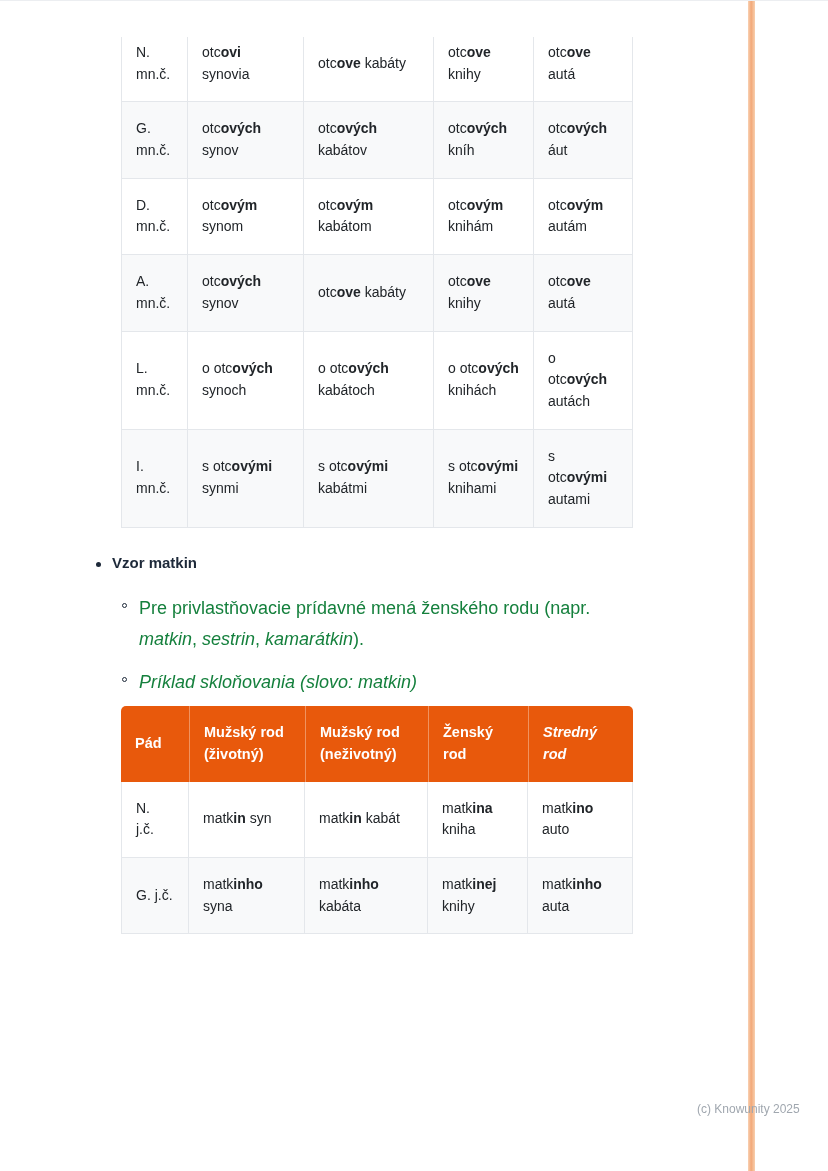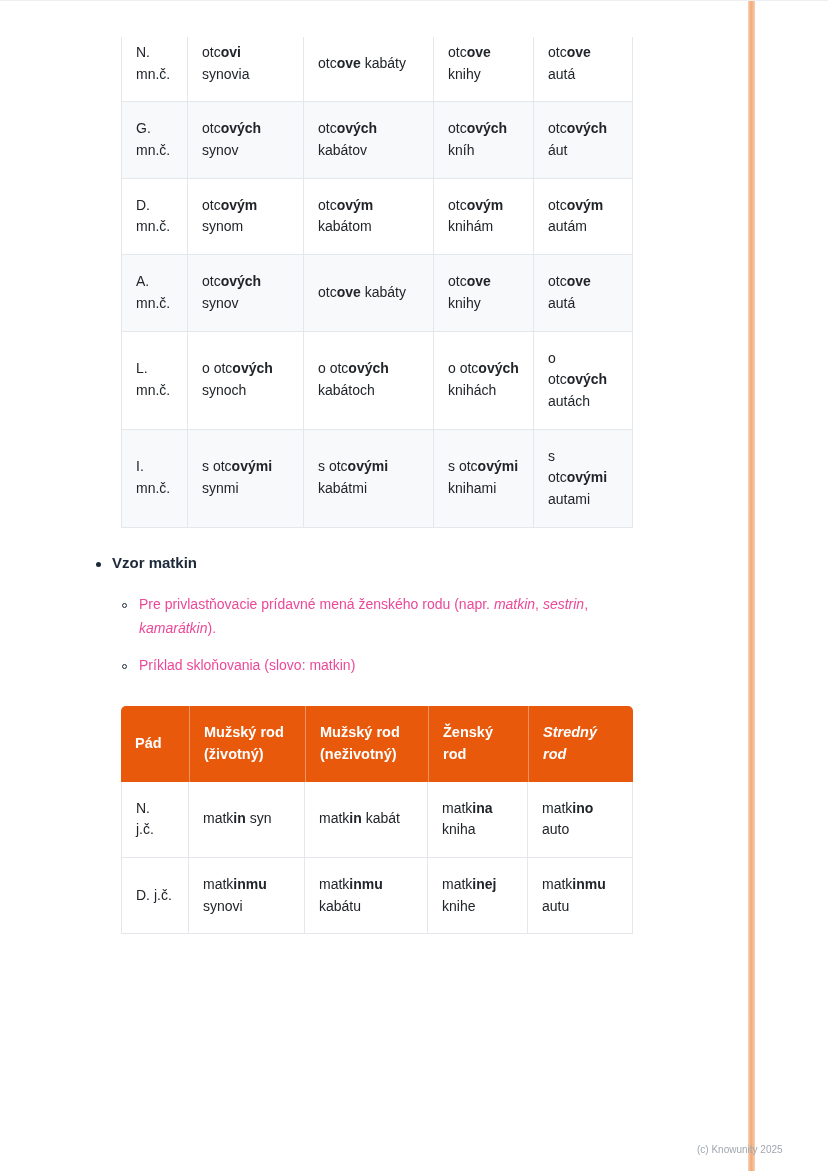--- a/index.html
+++ b/index.html
@@ -52,28 +52,28 @@
   .dot {
     width:5px; height:5px; border-radius:50%; background:#1d2939;
     margin-top:8px; flex:0 0 auto;
   }
   .sublist { position:absolute; left:122px; top:592px; width:492px; z-index:2; }
   .sub-item { display:flex; gap:12px; margin-bottom:13px; }
   .circle {
     width:5px; height:5px; border-radius:50%; border:1px solid #1d2939;
     background:transparent; margin-top:10px; flex:0 0 auto;
   }
-  .sub-text { font-size:14px; line-height:1.7; color:#ec4899; }
+  .sub-text { font-size:18px; line-height:1.7; color:#15803d; }
   .sub-text em { font-style:italic; }
-  .italic { }
+  .italic { font-style:italic; }
 
   
   .copyright {
     position:absolute; left:697px; top:1101px; z-index:3;
-    font-size:10px; color:#a0a7af;margin-top:42px;
+    font-size:12px; color:#a0a7af;
   }
 </style>
 </head>
 <body>
 
 <div id="page">
 
   <div class="edge-stripe"></div>
 
   <table class="tbl" id="table-otcov">
@@ -164,25 +164,25 @@
       </tr>
     </thead>
     <tbody>
       <tr>
         <td>N.<br>j.č.</td>
         <td>matk<strong>in</strong> syn</td>
         <td>matk<strong>in</strong> kabát</td>
         <td>matk<strong>ina</strong><br>kniha</td>
         <td>matk<strong>ino</strong><br>auto</td>
       </tr>
-      <tr>
-        <td>D. j.č.</td>
-        <td>matk<strong>inmu</strong><br>synovi</td>
-        <td>matk<strong>inmu</strong><br>kabátu</td>
-        <td>matk<strong>inej</strong><br>knihe</td>
-        <td>matk<strong>inmu</strong><br>autu</td>
+      <tr class="alt">
+        <td>G. j.č.</td>
+        <td>matk<strong>inho</strong><br>syna</td>
+        <td>matk<strong>inho</strong><br>kabáta</td>
+        <td>matk<strong>inej</strong><br>knihy</td>
+        <td>matk<strong>inho</strong><br>auta</td>
       </tr>
     </tbody>
   </table>
 
   <div class="copyright">(c) Knowunity 2025</div>
 
 </div>
 
 </body></html>

